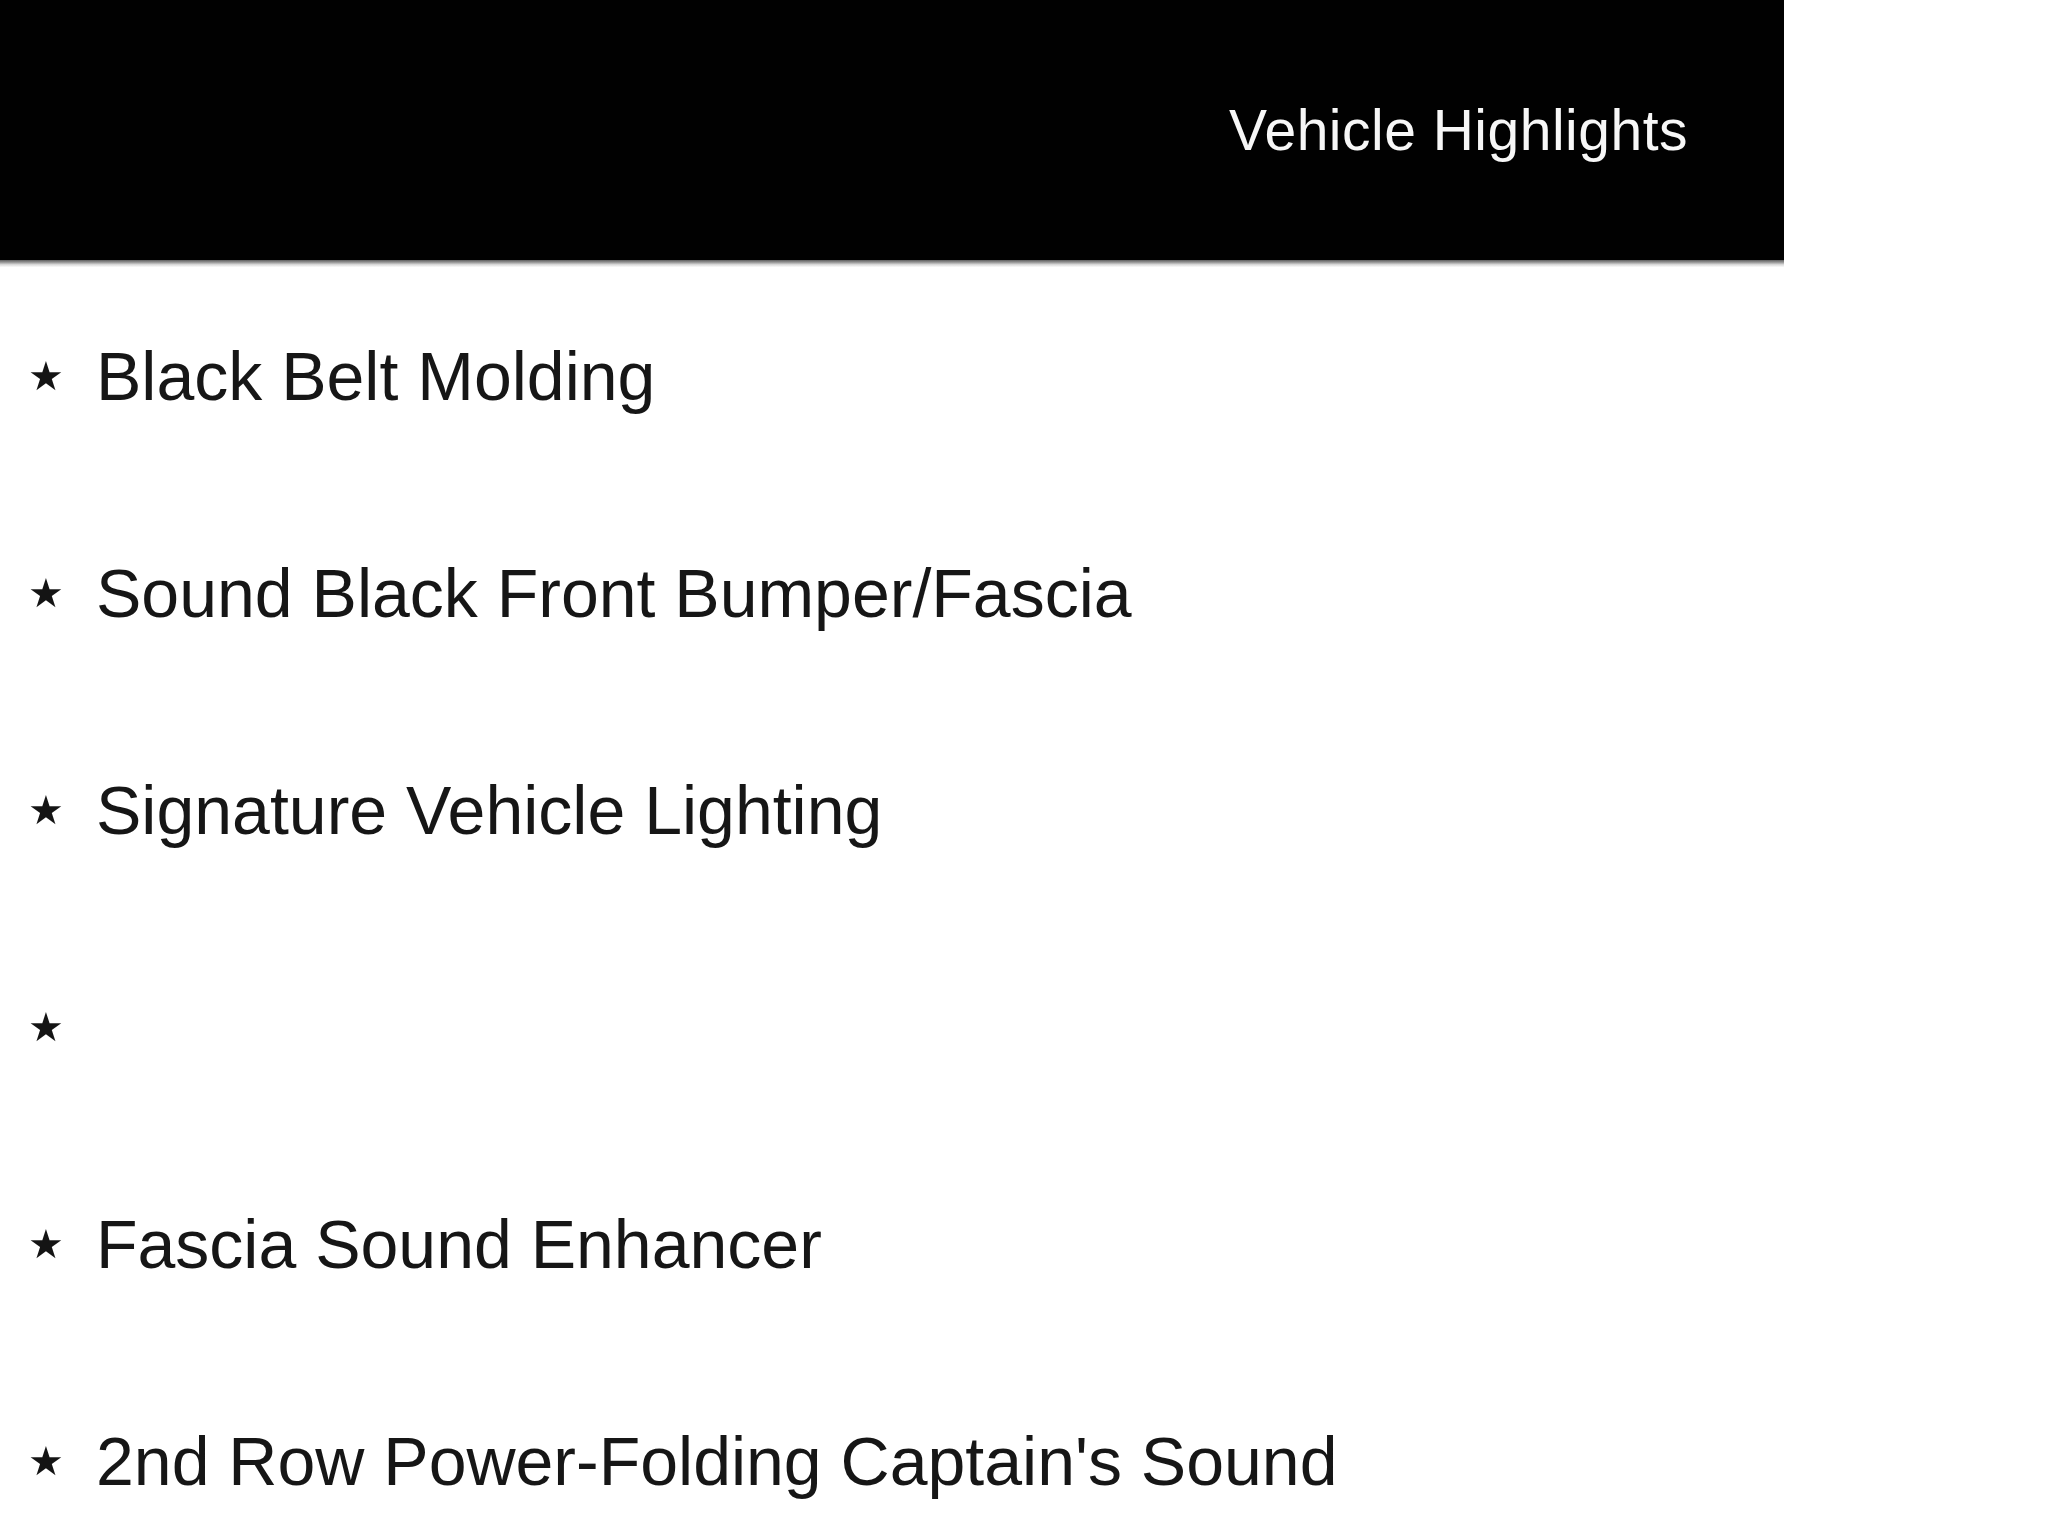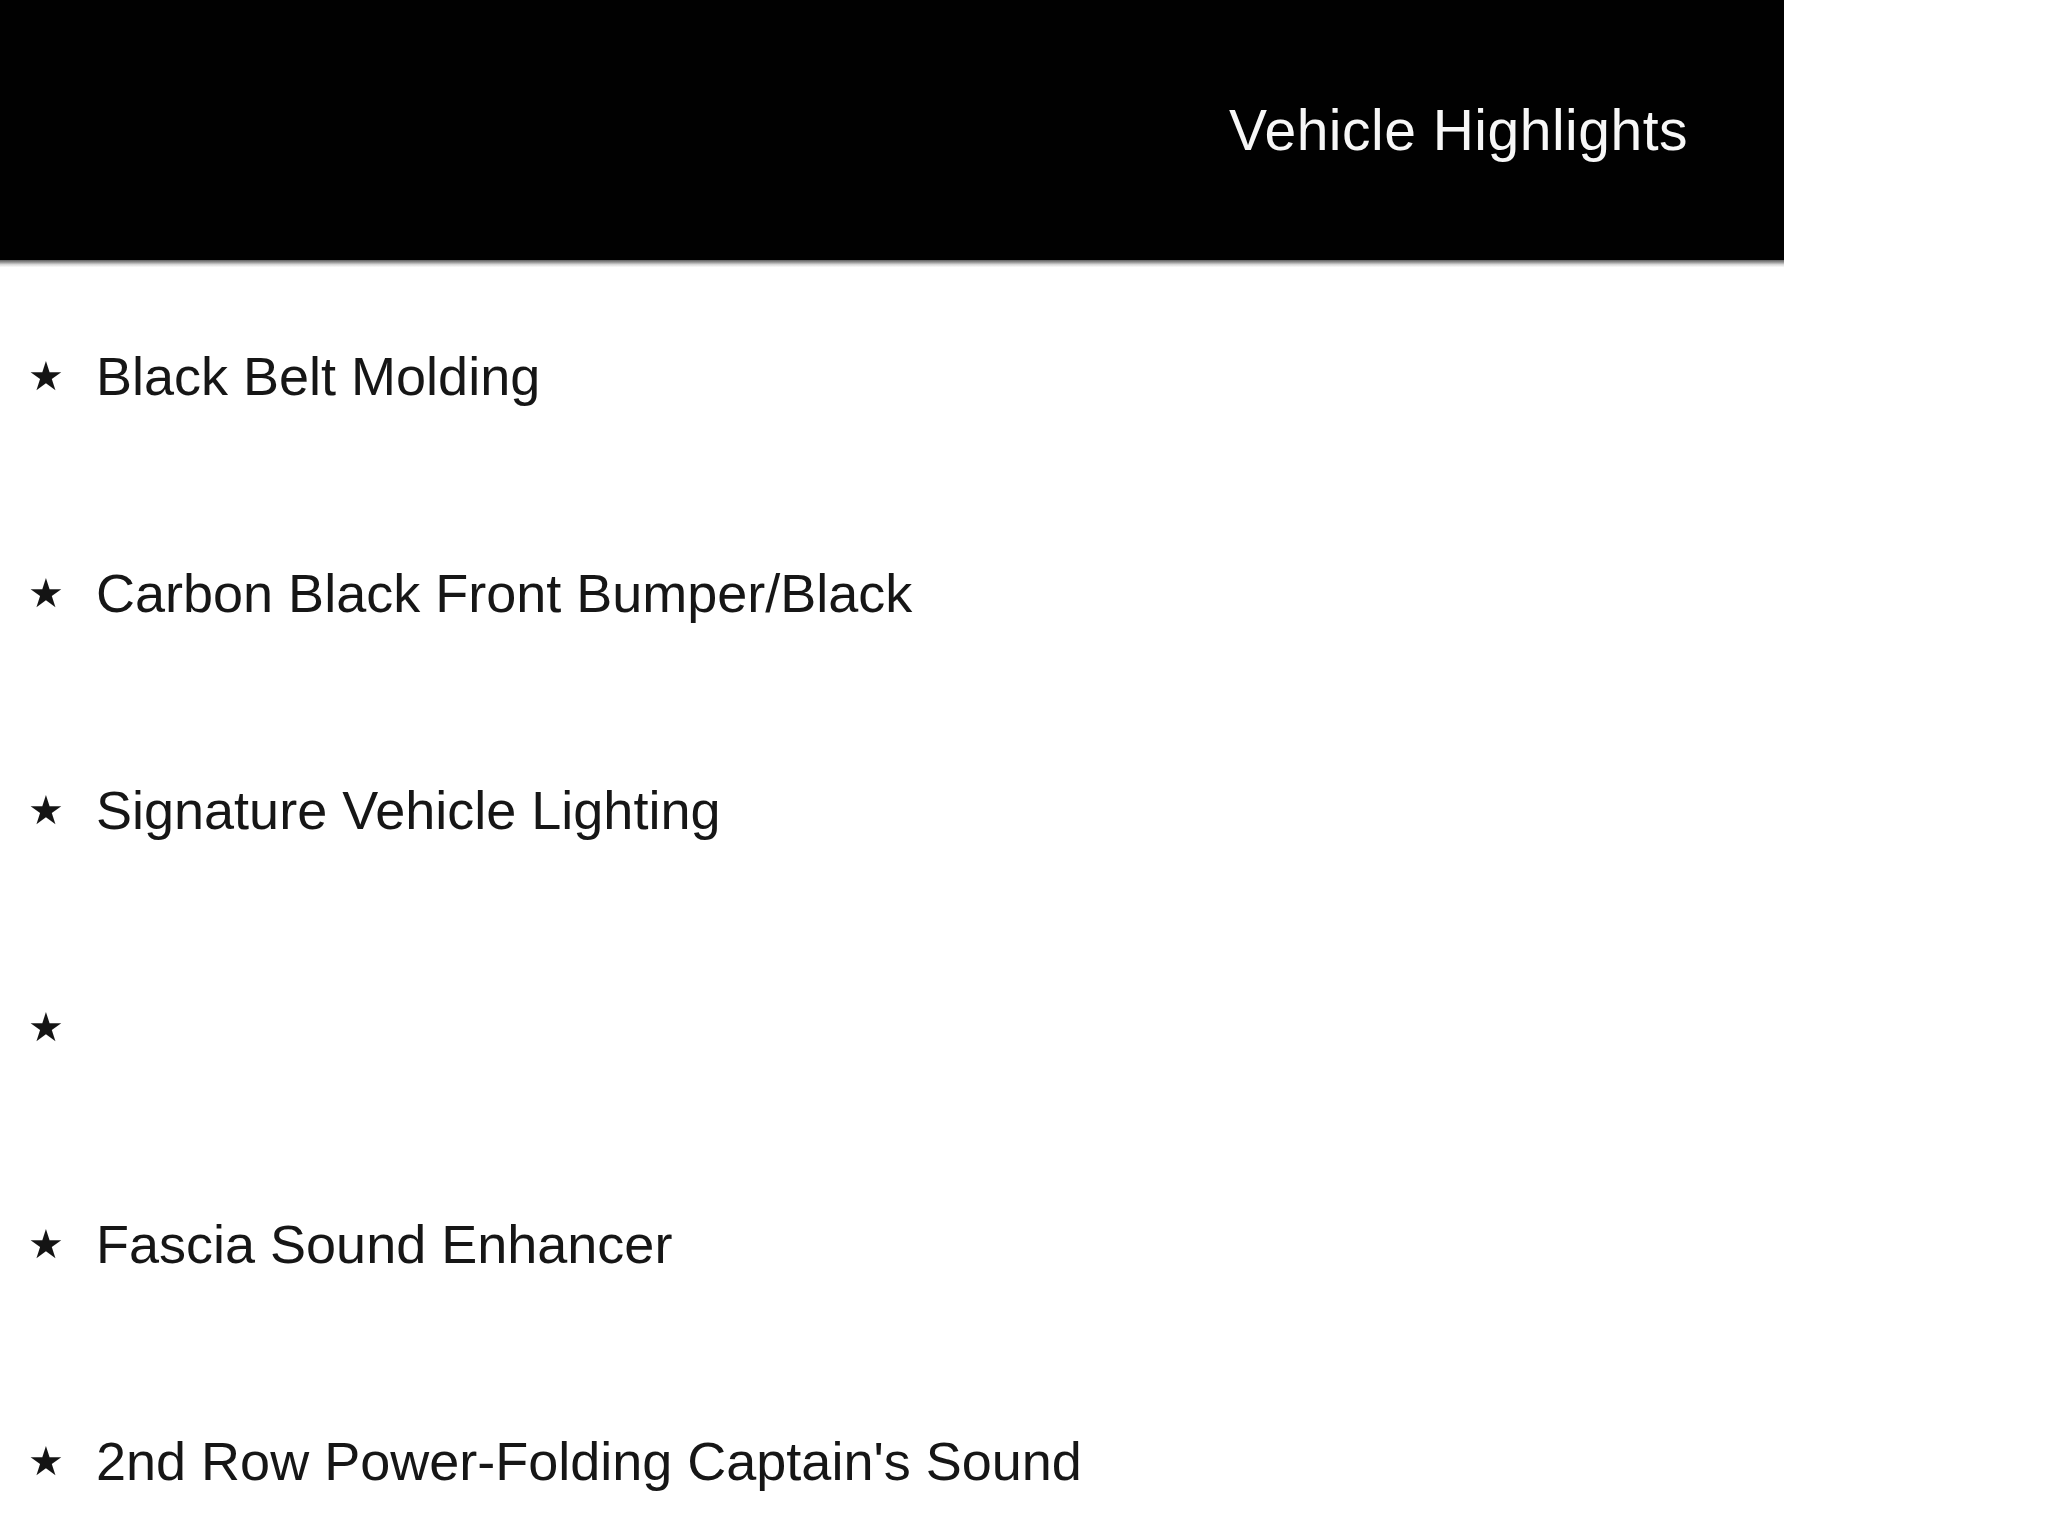--- a/index.html
+++ b/index.html
@@ -64,21 +64,21 @@
   .star {
     display: inline-block;
     margin-left: 28px;
     width: 68px;
     font-size: 40px;
     line-height: 1;
     color: #141414;
     flex: 0 0 auto;
   }
   .label {
-    font-size: 54px;
+    font-size: 68px;
     color: #161616;
     white-space: nowrap;
     text-align: right;
   }
 </style>
 </head>
 <body>
 
 <div class="page">
 
@@ -91,21 +91,21 @@
 
   <ul class="list">
 
       <li class="item">
         <span class="star">★</span>
         <span class="label">Black Belt Molding</span>
       </li>
 
       <li class="item">
         <span class="star">★</span>
-        <span class="label">Carbon Black Front Bumper/Black</span>
+        <span class="label">Sound Black Front Bumper/Fascia</span>
       </li>
 
       <li class="item">
         <span class="star">★</span>
         <span class="label">Signature Vehicle Lighting</span>
       </li>
 
       <li class="item">
         <span class="star">★</span>
       </li>

